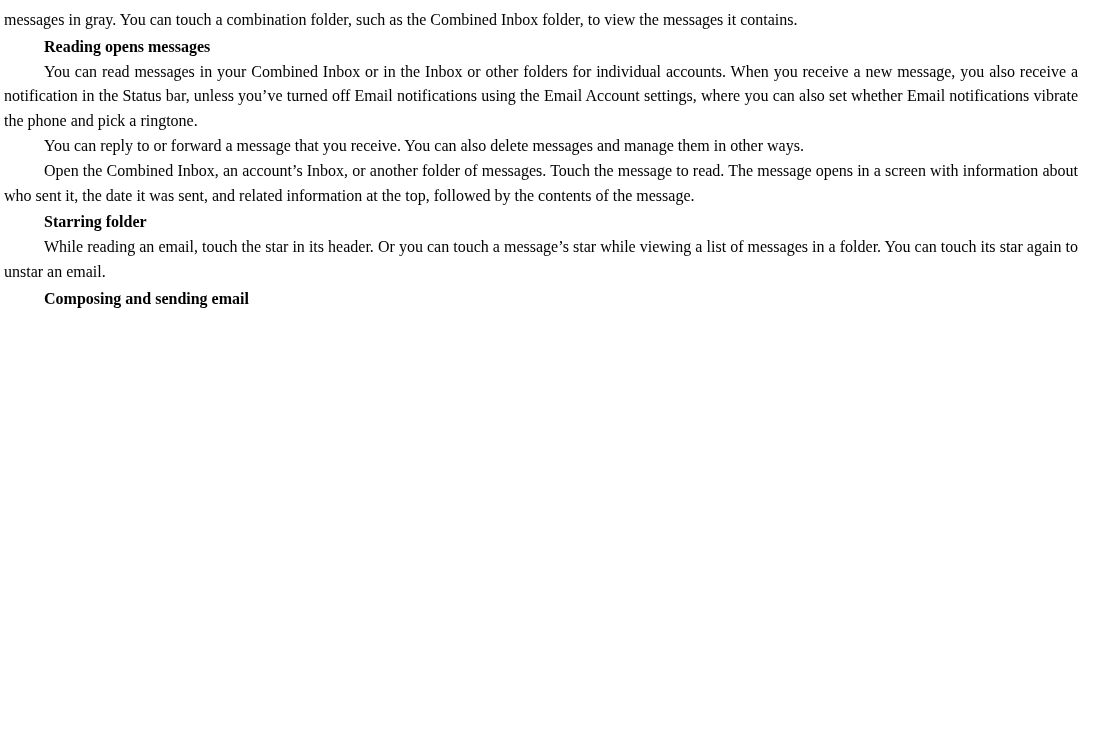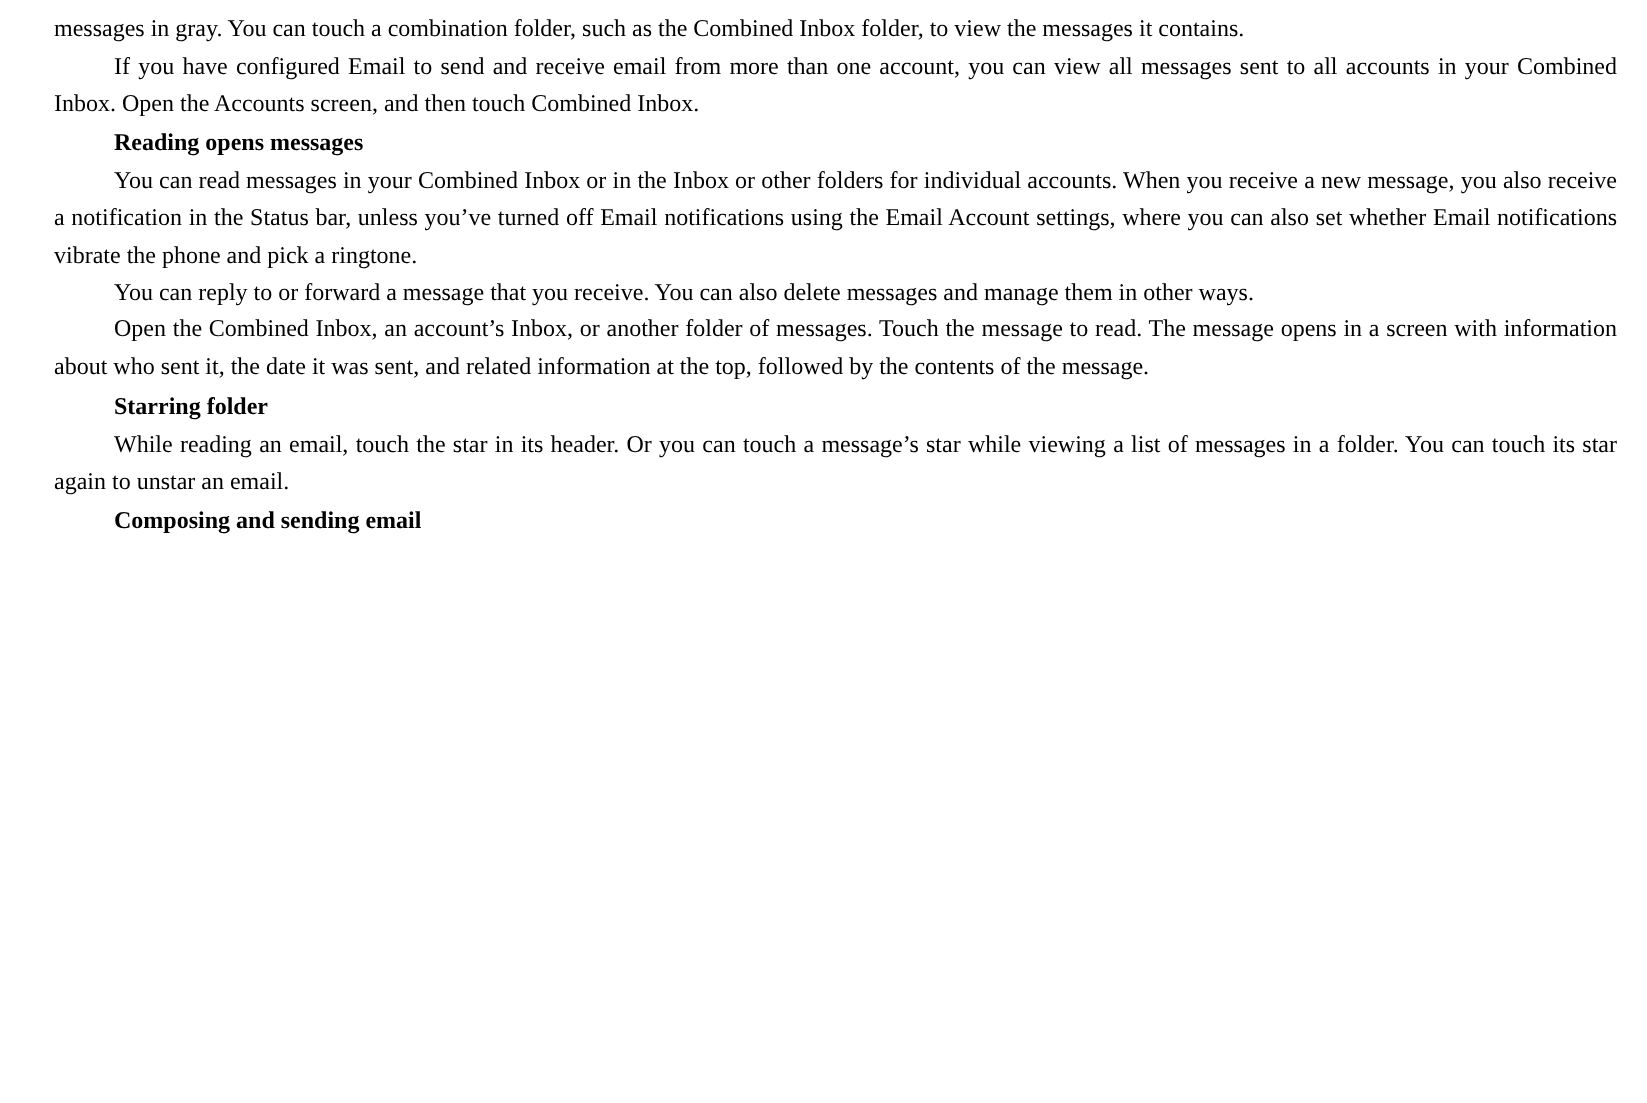--- a/index.html
+++ b/index.html
@@ -14,21 +14,21 @@
       background: #ffffff;
       font-family: "Times New Roman", Times, serif;
       font-size: 16px;
       color: #000000;
       overflow: hidden;
     }
 
     .page-container {
       width: 1098px;
       height: 735px;
-      padding: 8px 20px 8px 36px;
+      padding: 8px 20px 8px 4px;
       overflow: hidden;
     }
 
     .content-area {
       width: 100%;
       line-height: 1.55;
       text-align: justify;
     }
 
     .paragraph {
@@ -56,21 +56,20 @@
   </style>
 </head>
 <body>
 
 <div class="page-container">
   <div class="content-area">
 
     <p class="paragraph">messages in gray. You can touch a combination folder, such as the Combined Inbox folder, to view the messages it contains.</p>
 
 
-    <p class="paragraph indent">If you have configured Email to send and receive email from more than one account, you can view all messages sent to all accounts in your Combined Inbox. Open the Accounts screen, and then touch Combined Inbox.</p>
 
     <span class="section-heading">Reading opens messages</span>
 
     <p class="paragraph indent">You can read messages in your Combined Inbox or in the Inbox or other folders for individual accounts. When you receive a new message, you also receive a notification in the Status bar, unless you’ve turned off Email notifications using the Email Account settings, where you can also set whether Email notifications vibrate the phone and pick a ringtone.</p>
 
     <p class="paragraph indent">You can reply to or forward a message that you receive. You can also delete messages and manage them in other ways.</p>
 
     <p class="paragraph indent">Open the Combined Inbox, an account’s Inbox, or another folder of messages. Touch the message to read. The message opens in a screen with information about who sent it, the date it was sent, and related information at the top, followed by the contents of the message.</p>
 
     <span class="section-heading">Starring folder</span>

